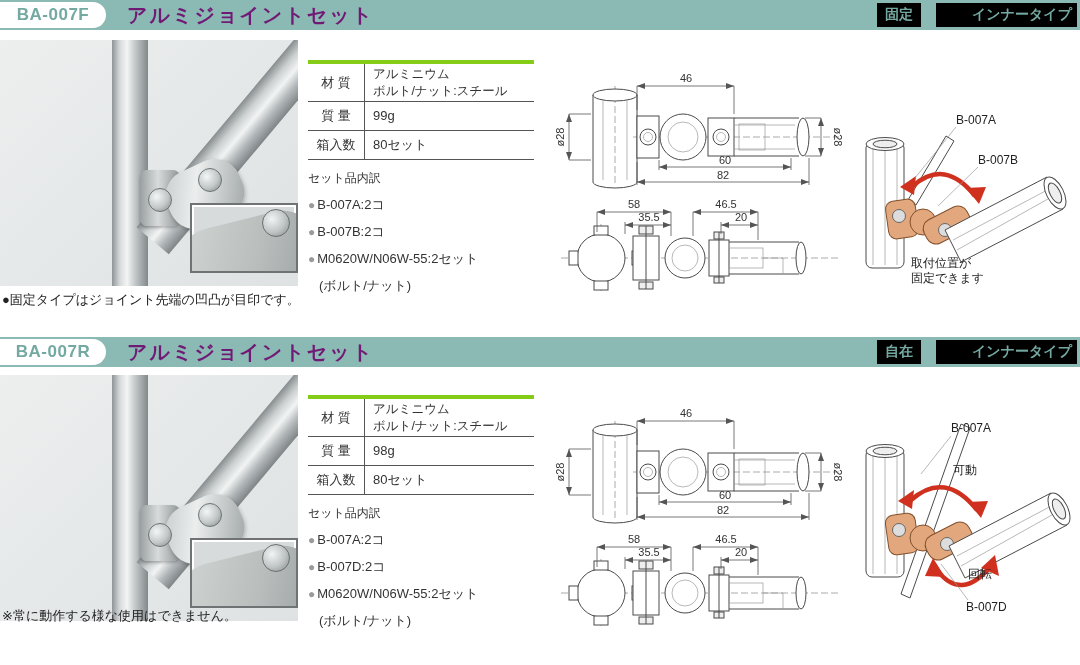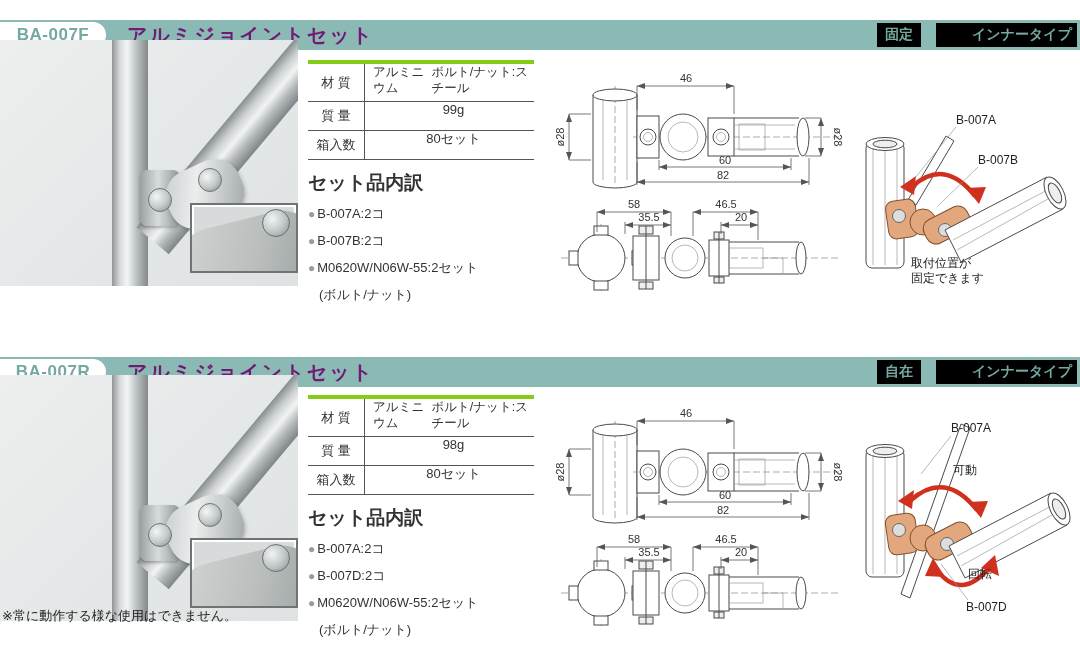--- a/index.html
+++ b/index.html
@@ -1,21 +1,21 @@
 <!DOCTYPE html>
 <html><head>
 <meta charset="utf-8">
 <style>
   *{box-sizing:border-box;}
   html,body{margin:0;padding:0;}
   body{width:1080px;height:665px;position:relative;background:#fff;
        font-family:"Liberation Sans","DejaVu Sans",sans-serif;color:#333;overflow:hidden;}
 
   
-  .sec-header{position:absolute;left:0;width:1080px;height:30px;background:#8BB9B3;margin-top:20px;}
+  .sec-header{position:absolute;left:0;width:1080px;height:30px;background:#8BB9B3;}
   .model-badge{position:absolute;left:0;top:2px;width:106px;height:26px;background:#fff;
        border-radius:0 13px 13px 0;color:#74A9A2;font-weight:bold;font-size:17px;
        display:flex;align-items:center;justify-content:center;letter-spacing:.5px;}
   .sec-title{position:absolute;left:127px;top:0;height:30px;display:flex;align-items:center;
        color:#701a75;font-weight:bold;font-size:20px;letter-spacing:2px;}
   .hdr-badge{position:absolute;top:3px;height:24px;background:#000000;color:#74A9A2;font-weight:bold;
        font-size:14px;display:flex;align-items:center;justify-content:center;}
   .badge-type{left:877px;width:44px;}
   .badge-inner{left:936px;width:141px;padding-left:31px;}
 
@@ -42,26 +42,26 @@
        transform:rotate(-14deg);background:linear-gradient(115deg,#d2d6d5,#b9bebd 55%,#959b9b);}
   .inset-bolt{position:absolute;left:70px;top:4px;width:28px;height:28px;border-radius:50%;
        background:radial-gradient(circle at 35% 35%,#f2f4f4,#bfc4c4 55%,#838a8b);border:1px solid #697071;}
 
   
   .spec-table{position:absolute;left:308px;width:226px;border-top:4px solid #84cc16;font-size:13px;}
   .spec-row{display:flex;border-bottom:1px solid #555;}
   .spec-row.r1{height:38px;}
   .spec-row.r2,.spec-row.r3{height:29px;}
   .spec-label{width:57px;border-right:1px solid #555;display:flex;align-items:center;justify-content:center;}
-  .spec-value{flex:1;padding-left:8px;display:flex;flex-direction:row;justify-content:center;line-height:1.3;}
+  .spec-value{flex:1;padding-left:8px;display:flex;flex-direction:column;justify-content:center;line-height:1.3;}
   .r1 .spec-value{font-size:12.5px;}
 
   
   .set-contents{position:absolute;left:308px;width:250px;}
-  .set-heading{font-weight:bold;font-size:19px;margin-bottom:9px;}
+  .set-heading{font-weight:normal;font-size:12px;margin-bottom:9px;}
   .set-item{font-size:13px;margin-bottom:9px;display:flex;align-items:baseline;}
   .bullet{color:#9a9a9a;margin-right:2px;font-size:12px;}
   .set-note{font-size:13px;padding-left:11px;}
 
   
   .notes{position:absolute;left:2px;font-size:13px;line-height:17.5px;color:#222;}
 
   
   svg{position:absolute;overflow:visible;}
   svg text{font-family:"Liberation Sans","DejaVu Sans",sans-serif;}
@@ -272,20 +272,21 @@
     <polygon class="redf" points="47,87 63,76 61,95"></polygon>
     <polygon class="redf" points="126,104 113,88 133,87"></polygon>
     <path class="thin" d="M103 27 L62 78 M125 67 L85 106" stroke="#555"></path>
     <text class="ill-label" x="103" y="24">B-007A</text>
     <text class="ill-label" x="125" y="64">B-007B</text>
     <text class="ill-label" x="58" y="167">取付位置が</text>
     <text class="ill-label" x="58" y="182">固定できます</text>
   </svg>
 
   <div class="notes" style="top:291px">
+    <div>●固定タイプはジョイント先端の凹凸が目印です。</div>
   </div>
 </div>
 
 <div>
 
   <div class="sec-header" style="top:337px">
     <div class="model-badge">BA-007R</div>
     <div class="sec-title">アルミジョイントセット</div>
     <div class="hdr-badge badge-type">自在</div>
     <div class="hdr-badge badge-inner">インナータイプ</div>

